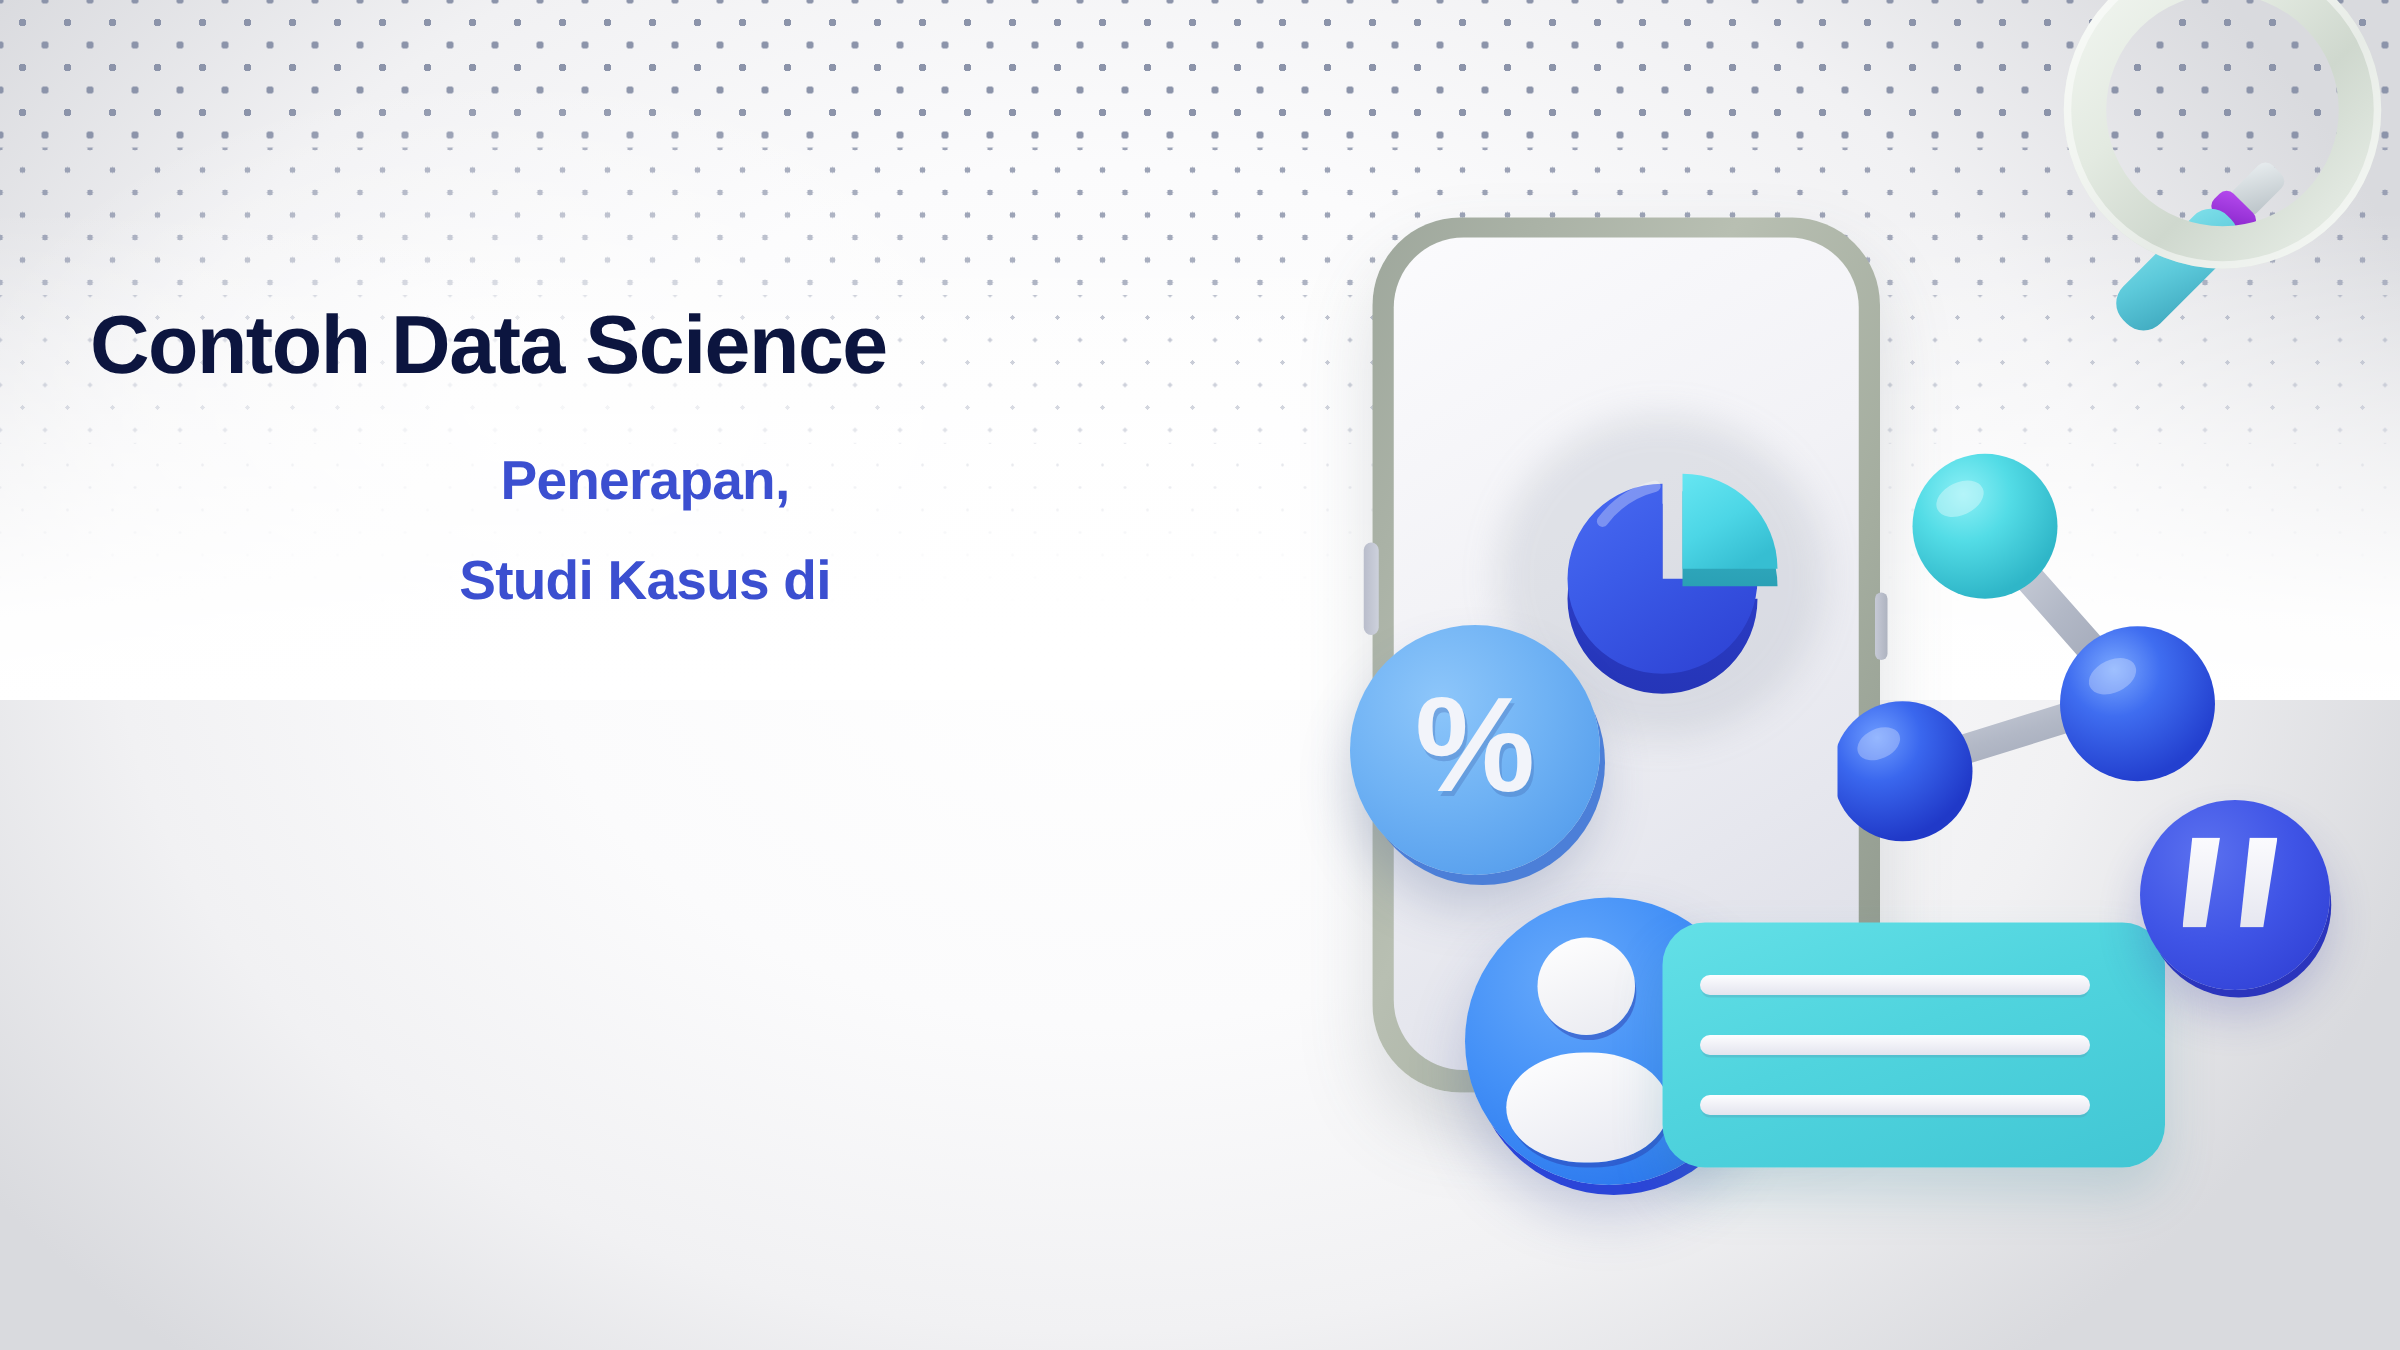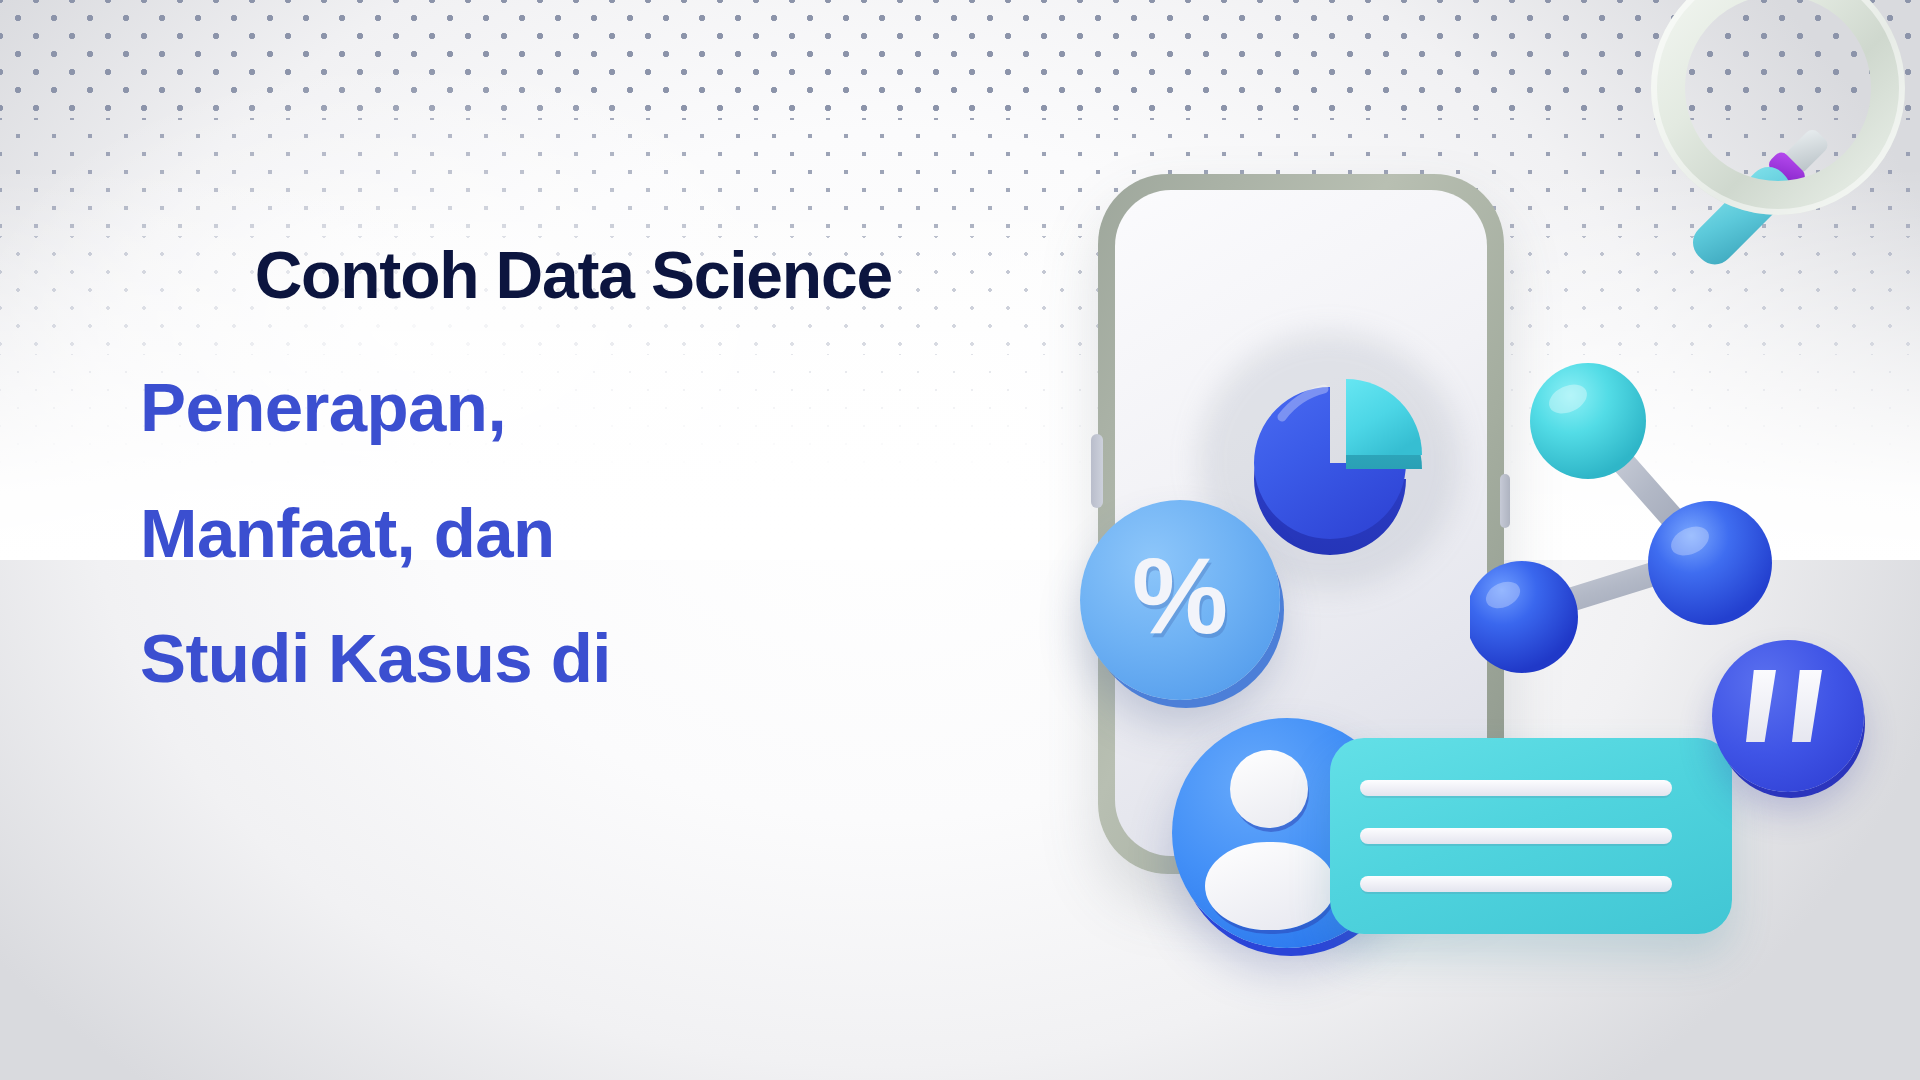--- a/index.html
+++ b/index.html
@@ -101,30 +101,30 @@
     width:820px;
     z-index:30;
   }
   .headline {
     font-size:66px;
     font-weight:700;
     letter-spacing:-1.2px;
     color:#0c153f;
     line-height:1.08;
     white-space:nowrap;
-    text-align:right;
   }
   .subhead-wrap { margin-top:34px; margin-left:68px; }
   .subhead-line {
-    font-size:69px;
+    font-size:44px;
     font-weight:700;
     letter-spacing:-0.6px;
     color:#3b4fd0;
     line-height:1.82;
     white-space:nowrap;
+    text-align:center;
   }
 
   
   .illus { position:absolute; left:0; top:0; width:1920px; height:1080px; z-index:20; pointer-events:none;}
   .illus * { pointer-events:auto; }
 
   
   .magnifier { position:absolute; left:1648px; top:-42px; width:320px; height:360px; }
 
   
@@ -386,18 +386,17 @@
       <div class="q-mark q1"></div>
       <div class="q-mark q2"></div>
     </div>
 
   </div>
 
   <div class="text-block">
     <h1 class="headline">Contoh Data Science</h1>
     <div class="subhead-wrap">
       <div class="subhead-line">Penerapan,</div>
-      <div class="subhead-line">Manfaat, dan</div>
       <div class="subhead-line">Studi Kasus di</div>
     </div>
   </div>
 
 </div>
 
 </body></html>

